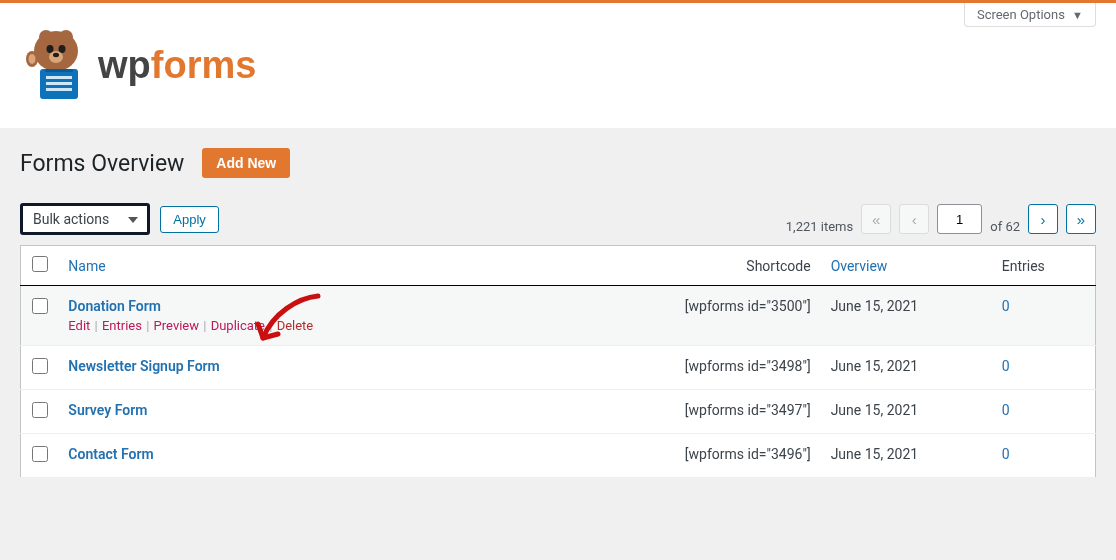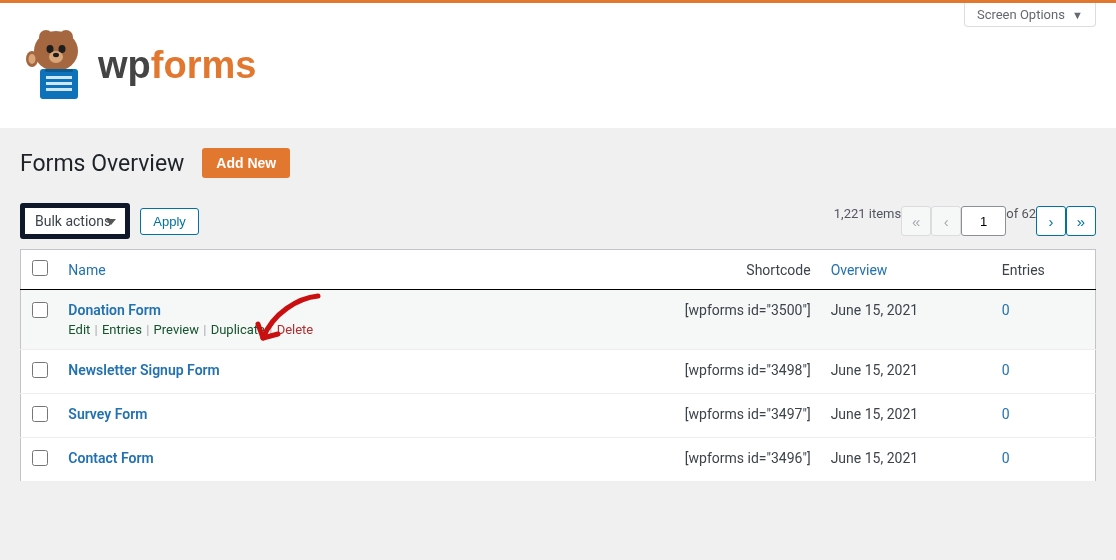--- a/index.html
+++ b/index.html
@@ -61,23 +61,23 @@
       cursor: pointer;
     }
     .toolbar {
       padding: 0 20px 10px 20px;
       display: flex;
       justify-content: space-between;
       align-items: center;
     }
     .bulk-group { display: flex; gap: 10px; align-items: center; }
     .bulk-select {
-      border: 5px solid #0f172a;
-      border-radius: 3px;
-      padding: 5px 14px 5px 10px;
+      border: 3px solid #0f172a;
+      border-radius: 3px;
+      padding: 5px 38px 5px 10px;
       font-size: 14px;
       background: #fff;
       cursor: pointer;
       position: relative;
     }
     .bulk-select::after {
       content: '';
       position: absolute;
       right: 9px;
       top: 50%;
@@ -90,21 +90,22 @@
       border: 1px solid #0071a1;
       background: #fff;
       color: #0071a1;
       padding: 5px 12px;
       border-radius: 3px;
       font-size: 13px;
       cursor: pointer;
     }
     .pagination {
       display: flex;
-      align-items: flex-start;
+      align-items: flex-end;
+      gap: 8px;
       font-size: 13px;
       color: #50575e;
     }
     .page-btn {
       border: 1px solid #0071a1;
       background: #fff;
       color: #0071a1;
       width: 30px;
       height: 30px;
       border-radius: 3px;
@@ -166,21 +167,21 @@
       color: #2271b1;
       font-weight: 600;
       text-decoration: none;
       cursor: pointer;
     }
     .row-actions {
       margin-top: 4px;
       font-size: 13px;
       color: #a7aaad;
     }
-    .row-actions a { color: #14532d; text-decoration: none; cursor: pointer; }
+    .row-actions a { color: #be185d; text-decoration: none; cursor: pointer; }
     .row-actions a.delete { color: #b32d2e; }
     .row-actions .sep { color: #a7aaad; padding: 0 1px; }
     .entries-link { color: #2271b1; text-decoration: none; cursor: pointer; }
     .arrow-svg {
       position: absolute;
       left: 236px;
       top: 448px;
       pointer-events: none;
     }
   </style>

